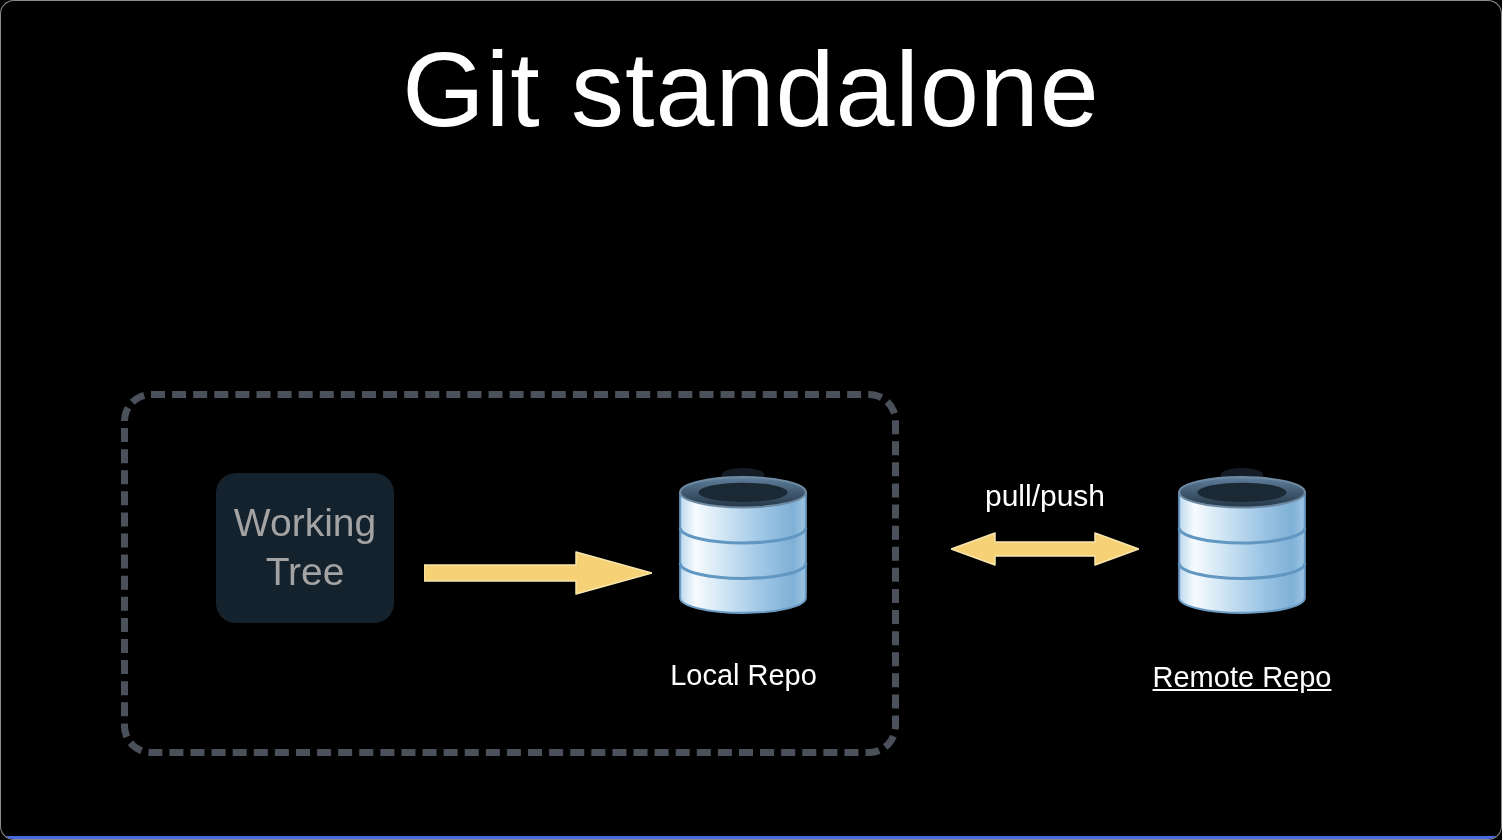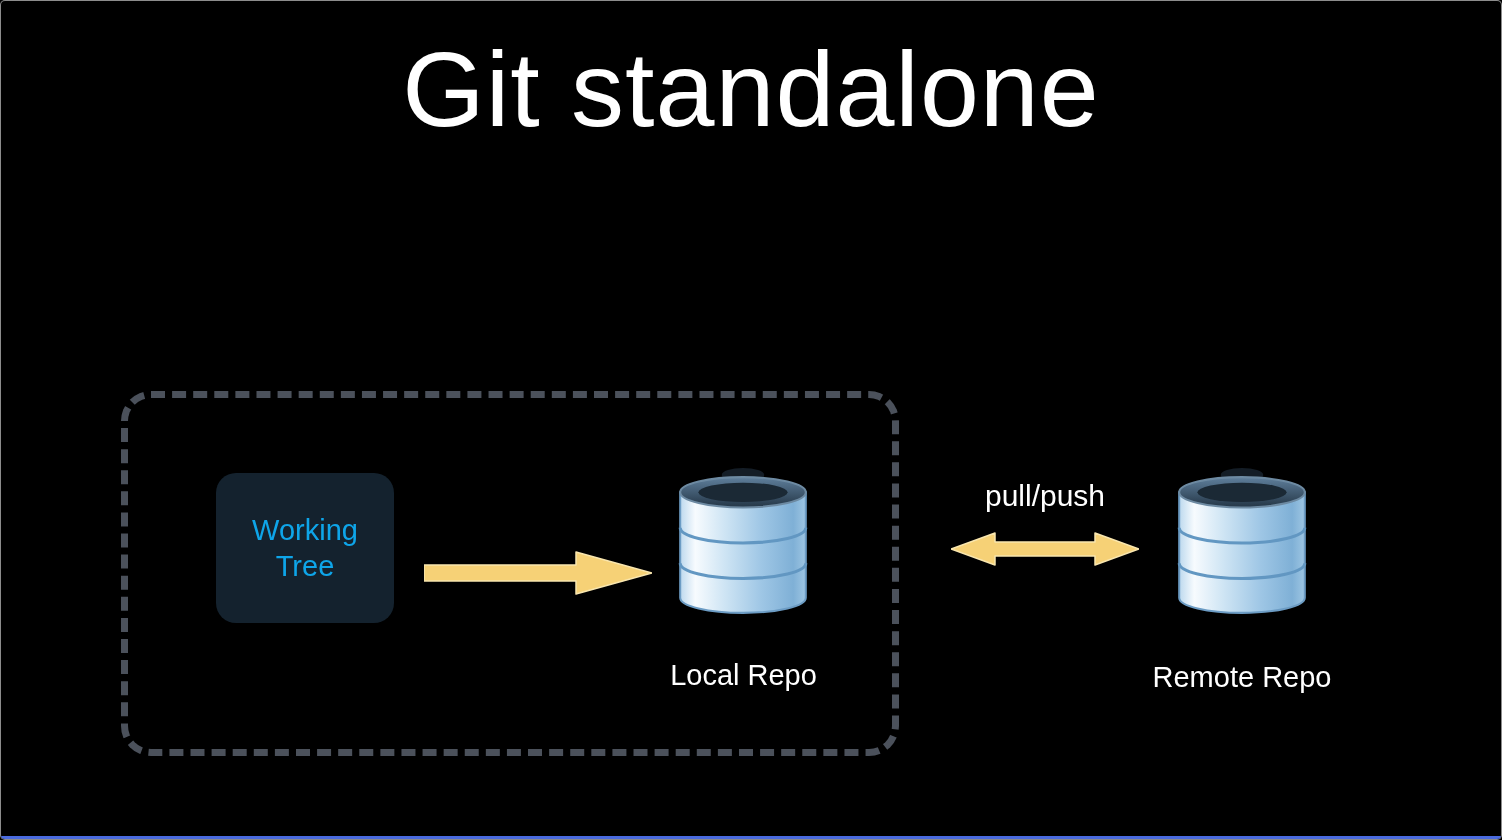--- a/index.html
+++ b/index.html
@@ -9,21 +9,21 @@
   }
   .slide {
     position: relative;
     width: 1502px;
     height: 840px;
     background: #000000;
     overflow: hidden;
     font-family: "Liberation Sans", sans-serif;
     border: 1px solid rgba(255,255,255,0.55);
     box-sizing: border-box;
-    border-radius: 5px;
+    border-radius: 14px;
   }
   .title {
     position: absolute;
     top: 28px;
     left: 0;
     width: 100%;
     text-align: center;
     color: #ffffff;
     font-size: 106px;
     font-weight: 400;
@@ -46,35 +46,35 @@
     width: 178px;
     height: 150px;
     background: #14222e;
     border-radius: 20px;
     display: flex;
     align-items: center;
     justify-content: center;
     text-align: center;
   }
   .working-tree span {
-    color: #0ea5e9;
-    font-size: 29px;
+    color: #a3a3a3;
+    font-size: 39px;
     line-height: 1.25;
     padding: 0 28px;
   }
   .flow-label {
     position: absolute;
     color: #ffffff;
     font-size: 30px;
     text-align: center;
   }
   .commit-label    { left: 423px;  top: 510px; width: 228px; }
   .pullpush-label  { left: 950px;  top: 478px; width: 188px; }
   .local-label     { left: 640px;  top: 658px; width: 205px; font-size: 29px; }
-  .remote-label    { left: 1125px; top: 660px; width: 232px; font-size: 29px; }
+  .remote-label    { left: 1125px; top: 660px; width: 232px; font-size: 29px; text-decoration: underline; }
   .commit-arrow {
     position: absolute;
     left: 423px;
     top: 549px;
     width: 228px;
     height: 46px;
   }
   .pullpush-arrow {
     position: absolute;
     left: 950px;

